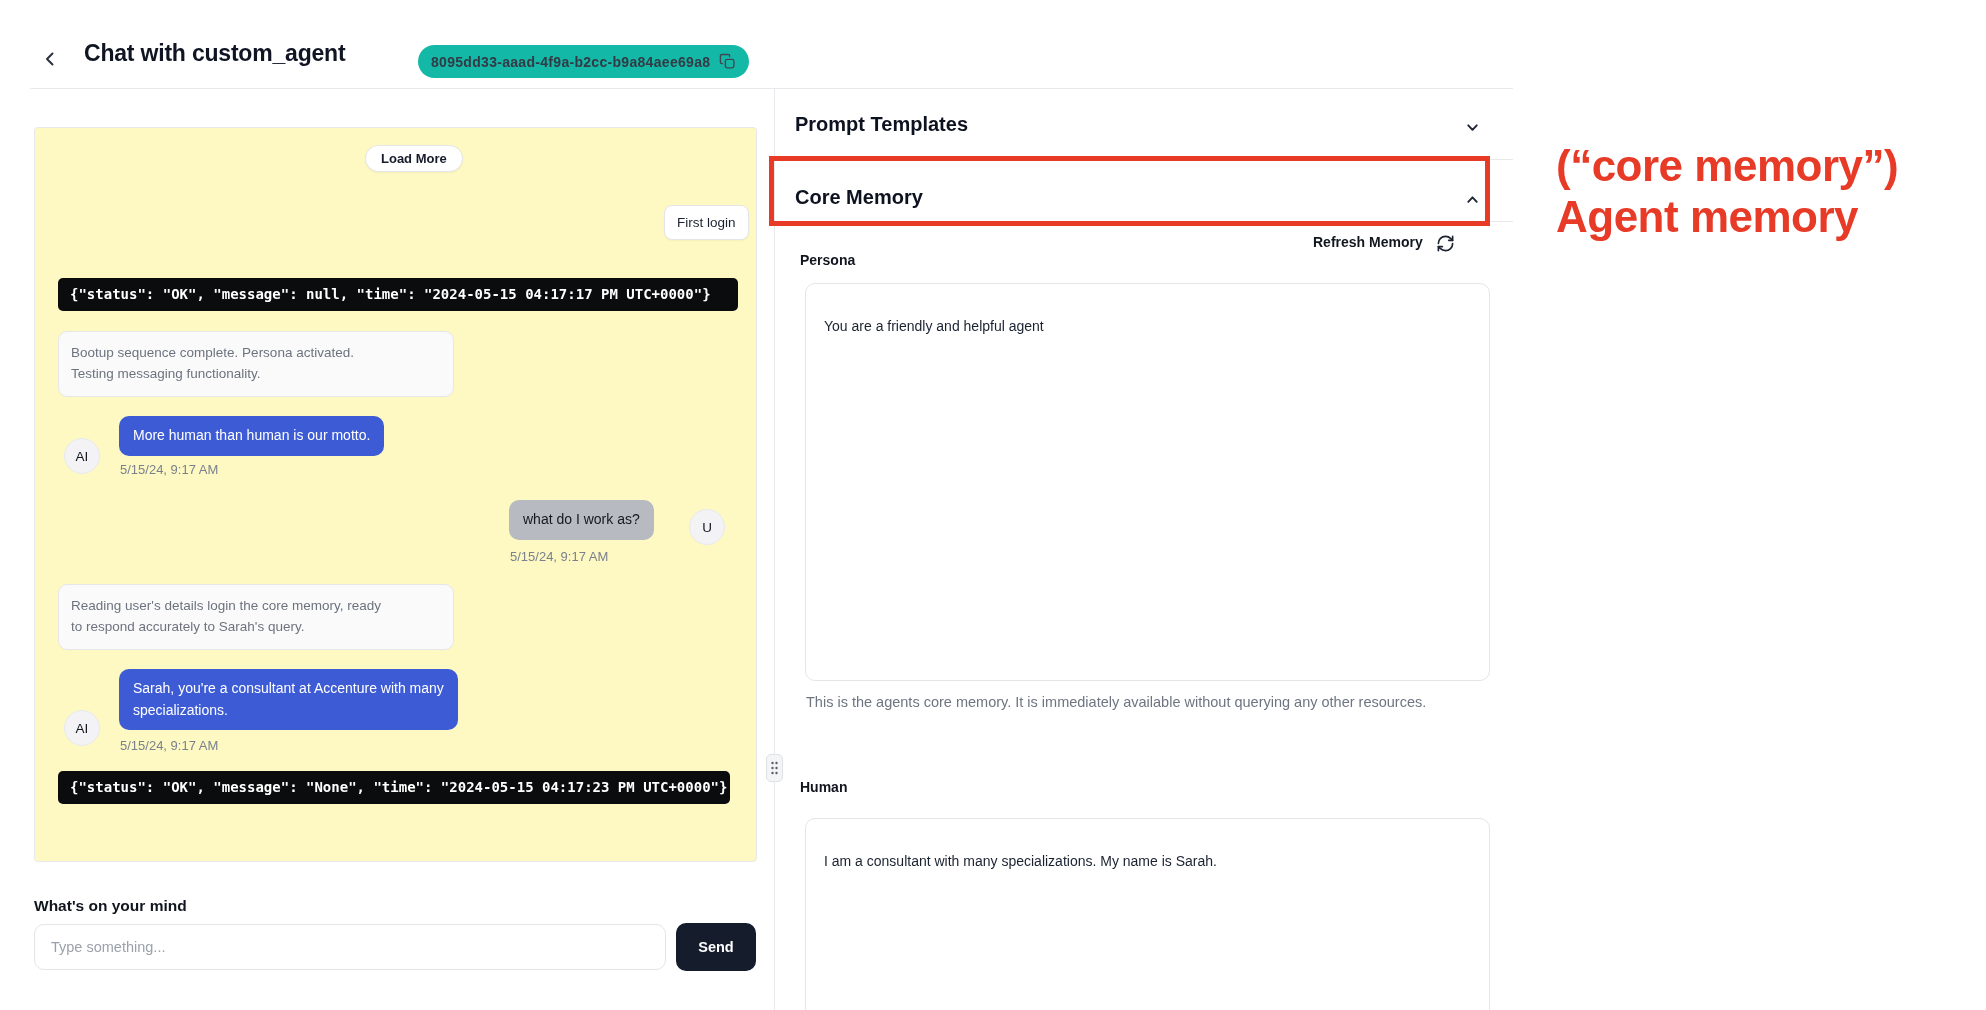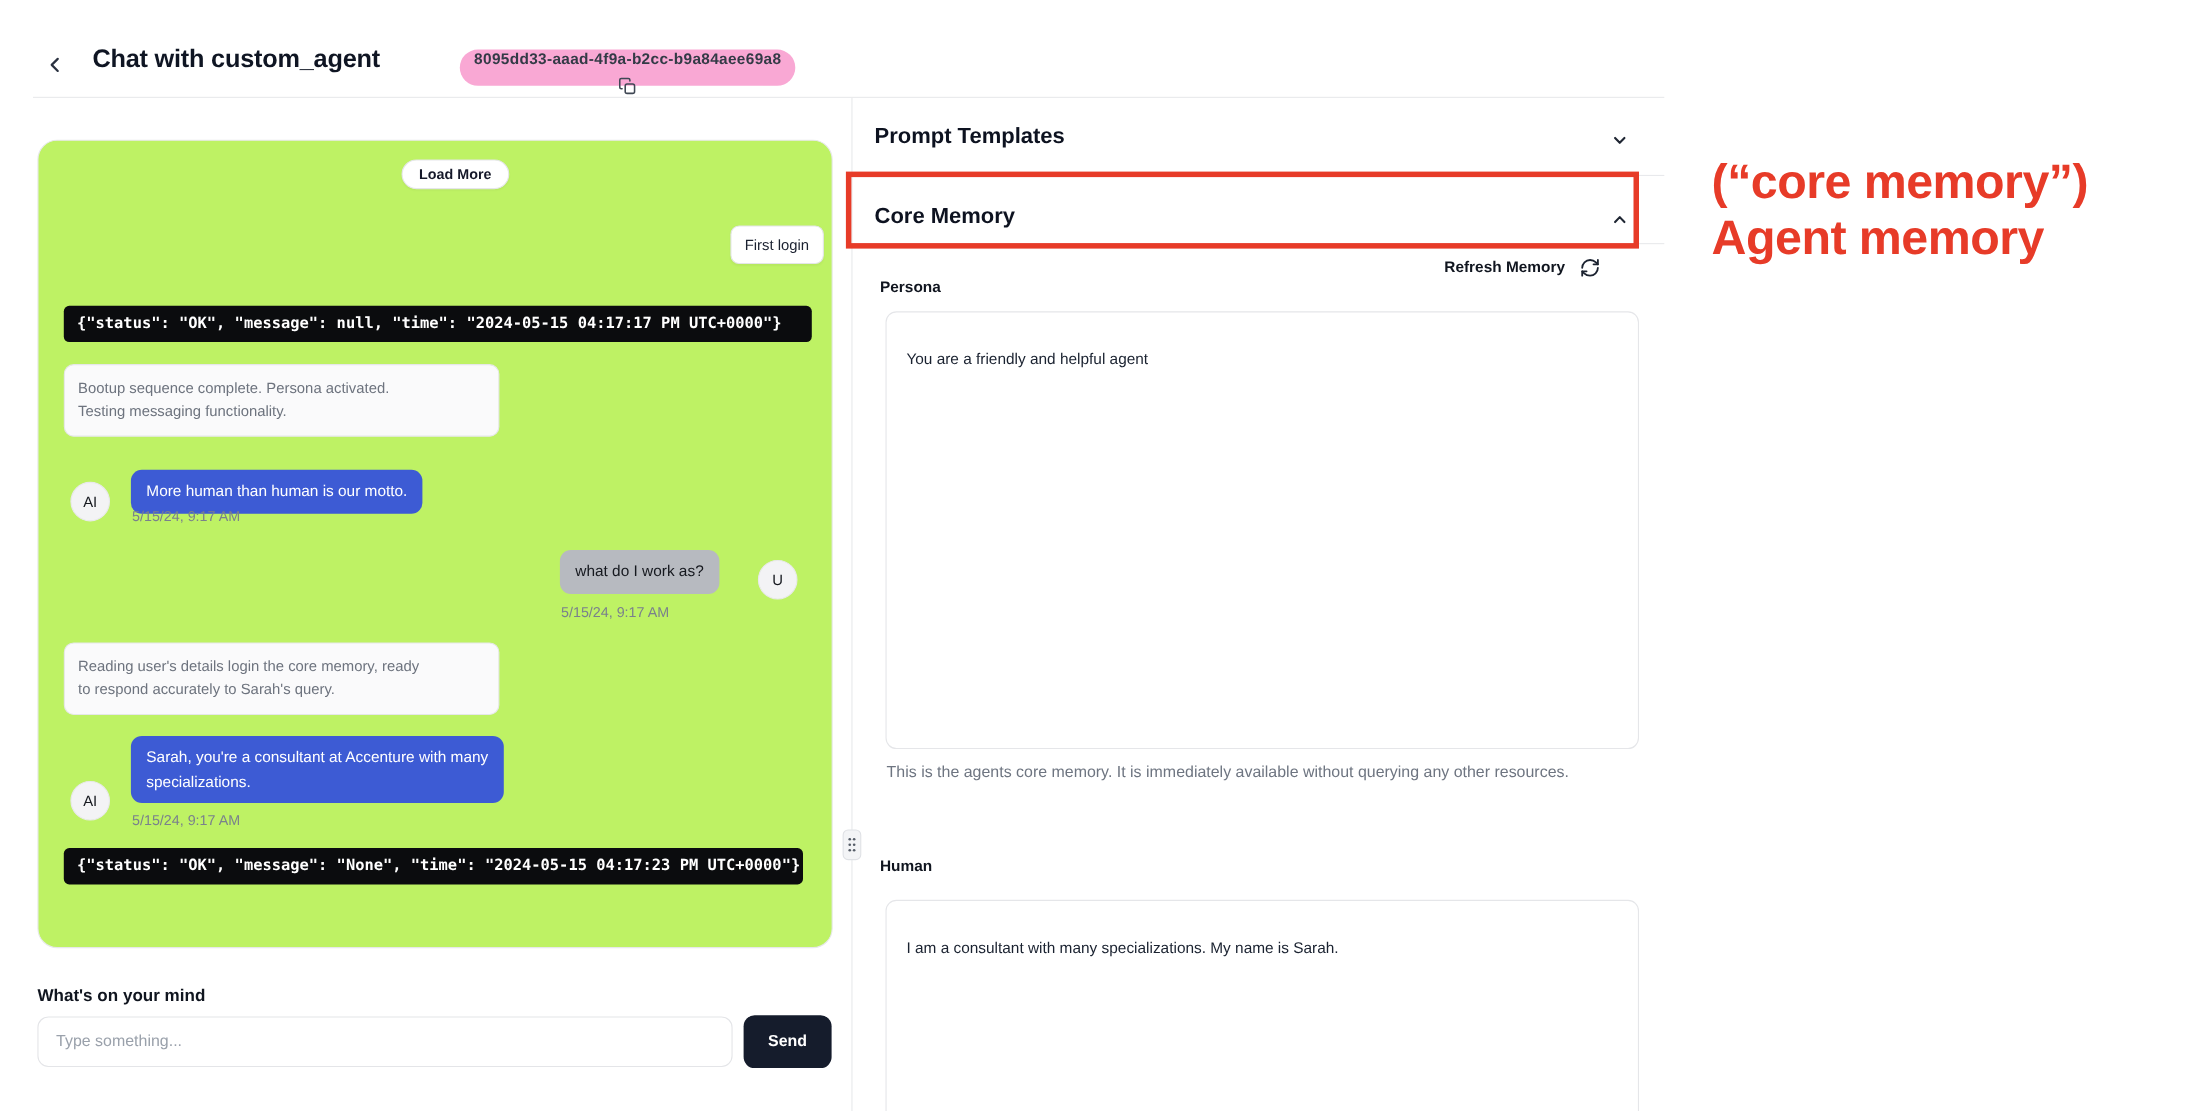--- a/index.html
+++ b/index.html
@@ -5,32 +5,32 @@
   * { margin:0; padding:0; box-sizing:border-box; }
   html,body { width:1986px; height:1010px; overflow:hidden; background:#ffffff;
     font-family:"Liberation Sans", sans-serif; color:#1b212e; }
   #app { position:relative; width:1986px; height:1010px; }
 
   
   .back-btn { position:absolute; left:36px; top:44px; width:28px; height:30px;
     display:flex; align-items:center; justify-content:center; cursor:pointer; }
   .page-title { position:absolute; left:84px; top:40px; font-size:23px; font-weight:700;
     color:#0f1523; letter-spacing:-0.2px; }
-  .id-badge { position:absolute; left:418px; top:45px; height:33px; background:#f9a8d4;
-    border-radius:17px; display:flex; align-items:center; gap:9px; padding:0 13px;flex-direction:column; }
+  .id-badge { position:absolute; left:418px; top:45px; height:33px; background:#14b8a6;
+    border-radius:17px; display:flex; align-items:center; gap:9px; padding:0 13px; }
   .id-badge .uuid { font-size:14px; font-weight:700; color:#333a46; letter-spacing:0.3px; }
   .hdr-divider { position:absolute; left:30px; top:88px; width:1483px; height:1px; background:#e8e9ec; }
   .v-divider { position:absolute; left:774px; top:89px; width:1px; height:921px; background:#e8e9ec; }
   .drag-handle { position:absolute; left:766px; top:754px; width:17px; height:28px;
     background:#f3f4f6; border:1px solid #dfe1e5; border-radius:5px;
     display:flex; align-items:center; justify-content:center; cursor:col-resize; }
 
   
   .chat-panel { position:absolute; left:34px; top:127px; width:723px; height:735px;
-    background:#bef264; border:1px solid #e7e8ea; border-radius:18px; }
+    background:#fef9c3; border:1px solid #e7e8ea; border-radius:4px; }
   .load-more { position:absolute; left:330px; top:17px; background:#ffffff; border:1px solid #e5e6e9;
     border-radius:999px; padding:5px 15px; font-size:13px; font-weight:700; color:#16192a;
     box-shadow:0 1px 2px rgba(0,0,0,0.05); cursor:pointer; }
   .first-login { position:absolute; left:629px; top:77px; background:#ffffff; border:1px solid #e4e5e8;
     border-radius:8px; padding:9px 12px; font-size:13.5px; color:#1b2130;
     box-shadow:0 1px 2px rgba(0,0,0,0.04); }
   .json-bar { position:absolute; left:23px; height:33px; line-height:33px; background:#0b0c0e;
     color:#ffffff; font-family:"DejaVu Sans Mono", monospace; font-weight:700; font-size:14px;
     border-radius:5px; padding:0 12px; white-space:nowrap; overflow:hidden; }
   #json-bar-1 { top:150px; width:680px; }
@@ -42,21 +42,21 @@
   #sys-box-2 { top:456px; }
   .avatar { position:absolute; width:36px; height:36px; border-radius:50%; background:#f3f3f5;
     border:1px solid #e9e9ec; display:flex; align-items:center; justify-content:center;
     font-size:13.5px; color:#15181e; }
   .bubble { position:absolute; border-radius:10px; font-size:14px; line-height:1.55;
     padding:9px 14px; white-space:pre-line; width:max-content; max-width:560px; }
   .bubble-ai { background:#3d5bd4; color:#ffffff; }
   .bubble-user { background:#b7bac0; color:#15181e; }
   .ts { position:absolute; font-size:13px; color:#7a818c; }
   #ai-avatar-1 { left:29px; top:310px; }
-  #ai-bubble-1 { left:84px; top:288px;margin-top:11px; }
+  #ai-bubble-1 { left:84px; top:288px; }
   #ai-ts-1 { left:85px; top:334px; }
   #user-bubble-1 { left:474px; top:372px; }
   #user-avatar-1 { left:654px; top:381px; }
   #user-ts-1 { left:475px; top:421px; }
   #ai-avatar-2 { left:29px; top:582px; }
   #ai-bubble-2 { left:84px; top:541px; }
   #ai-ts-2 { left:85px; top:610px; }
 
   
   .composer-heading { position:absolute; left:34px; top:897px; font-size:15.5px; font-weight:700; color:#10151f; }

